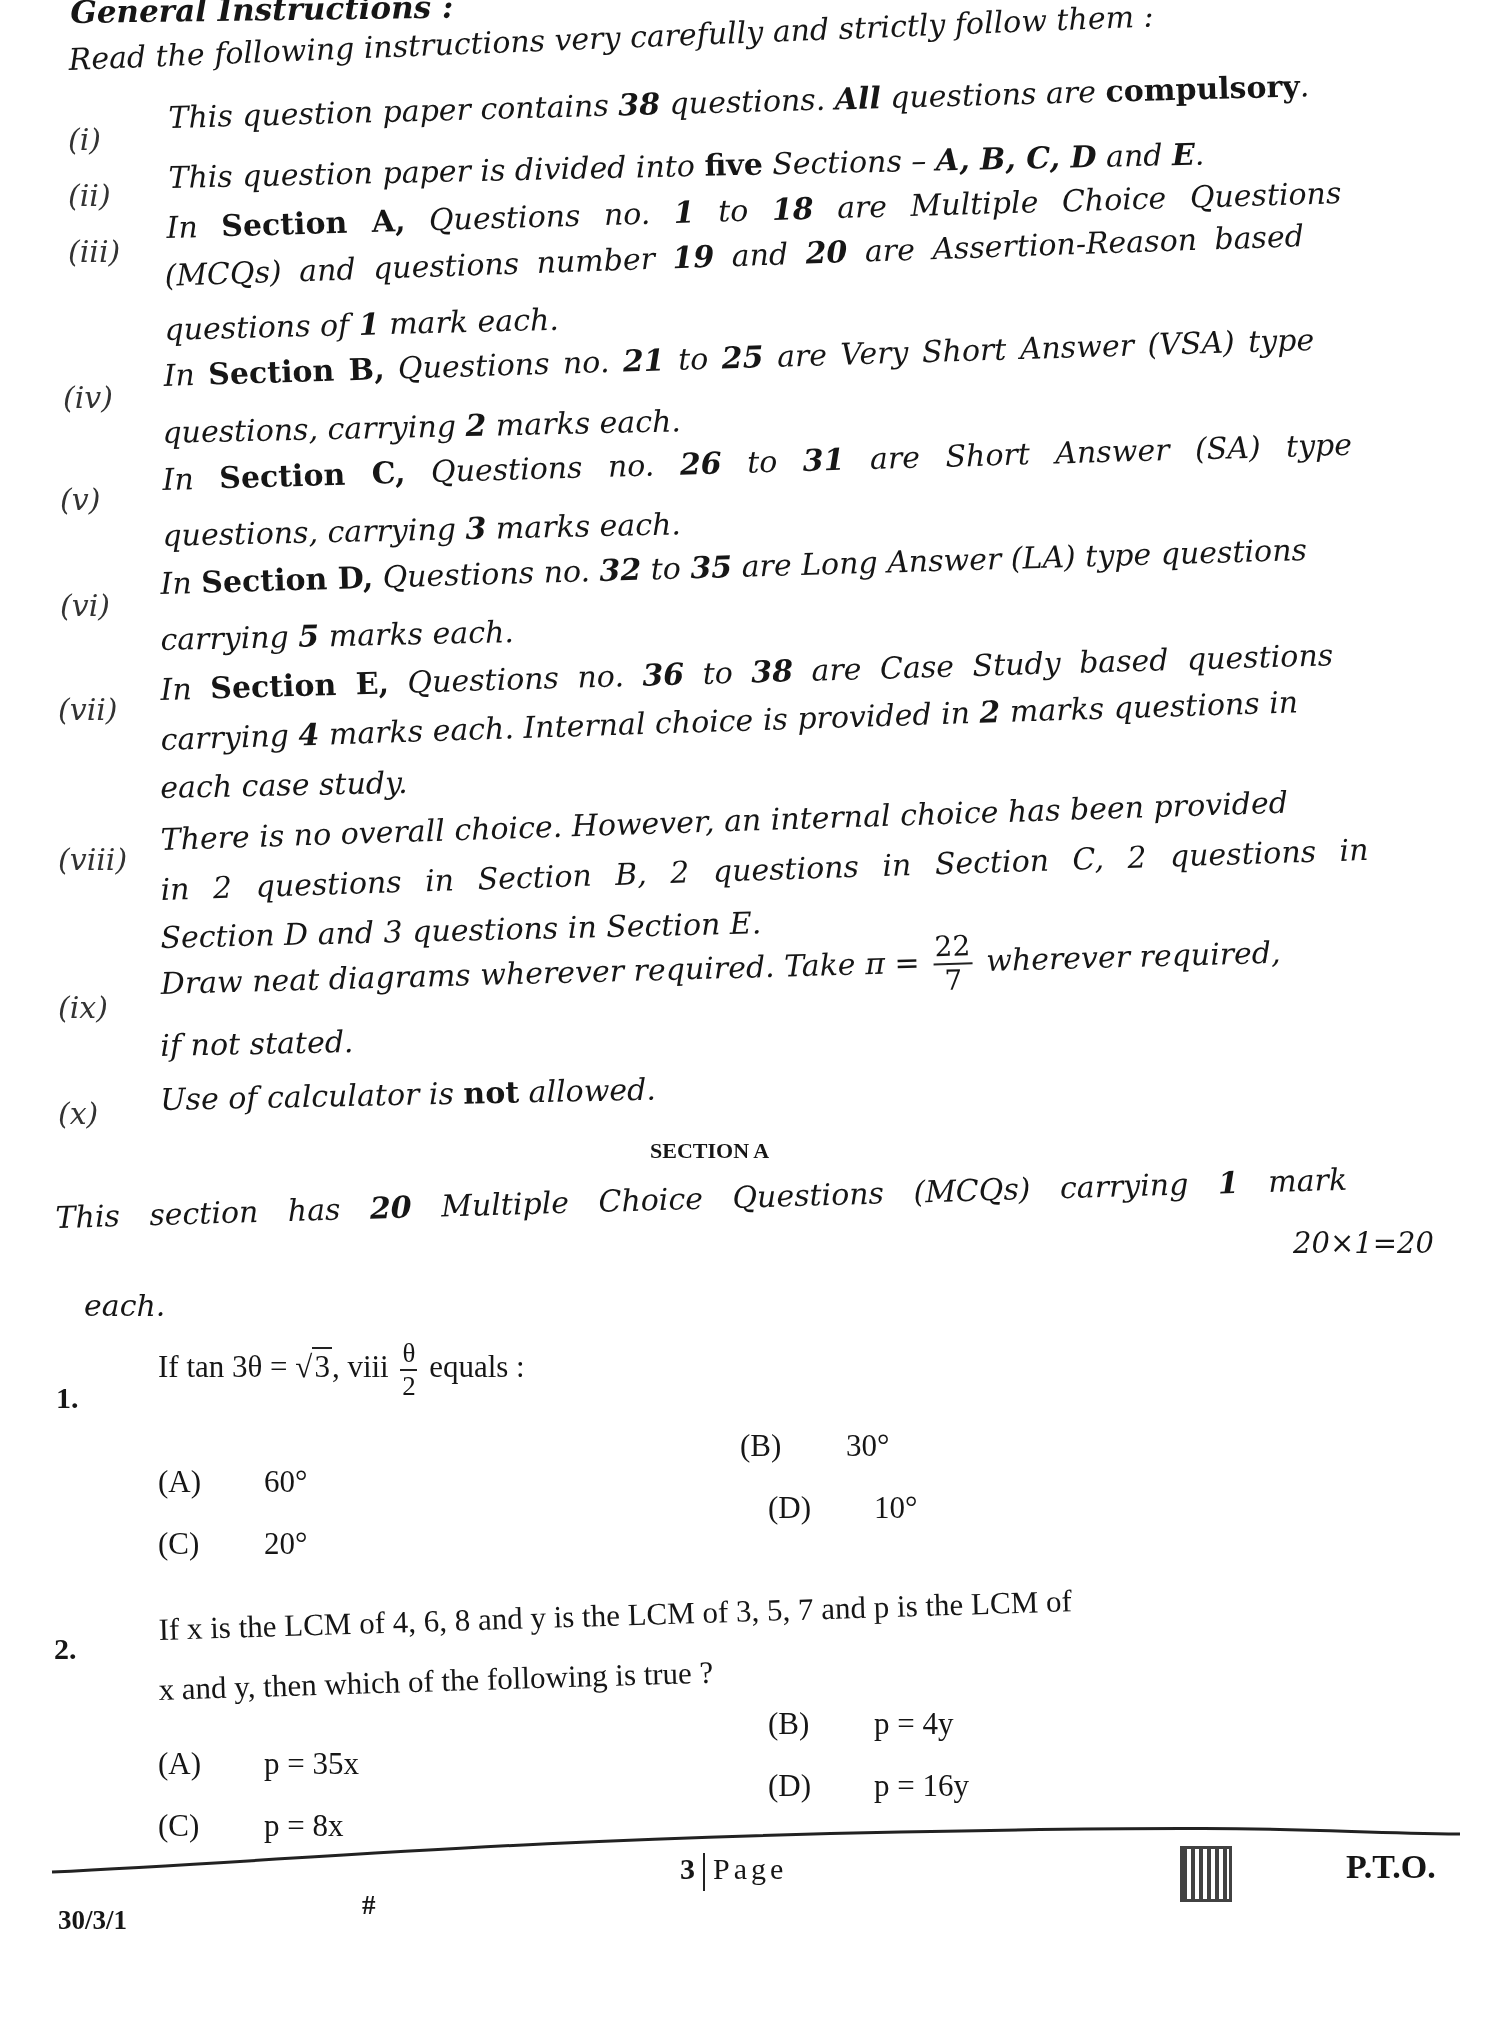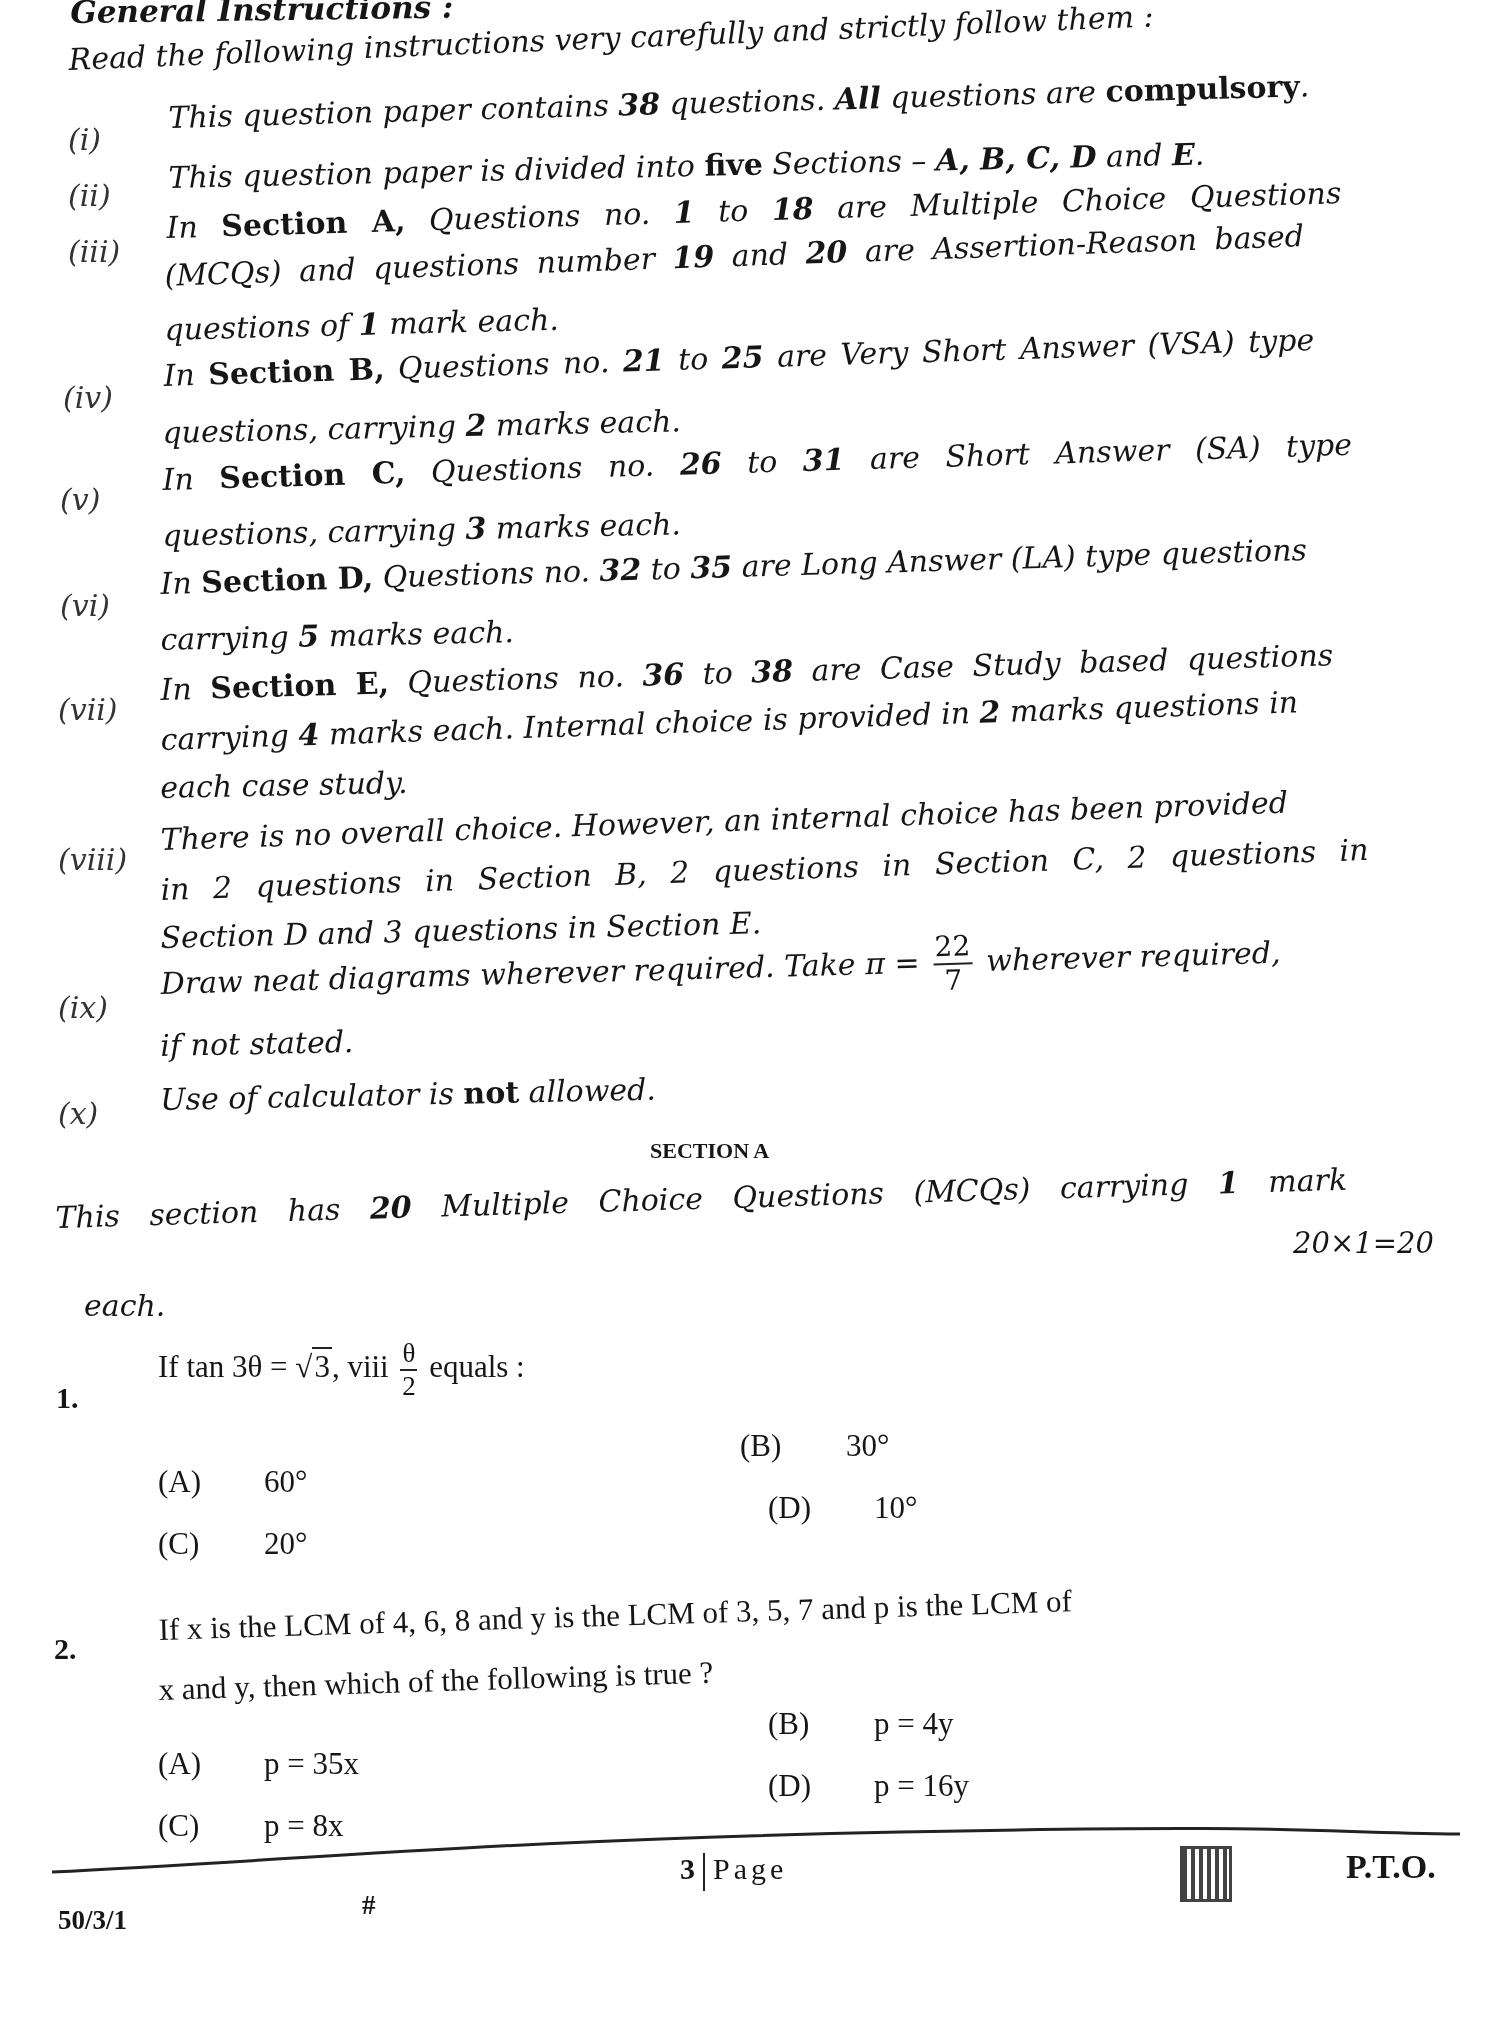--- a/index.html
+++ b/index.html
@@ -133,14 +133,14 @@
 
 <svg class="abs" style="left:0;top:1820px;" width="1505" height="60">
   <path d="M52 52 C 300 40, 500 20, 900 12 S 1300 12, 1460 14" stroke="#222" stroke-width="3" fill="none"></path>
 </svg>
 
 <div class="footer-text" style="left:680px;top:1852px;font-size:30px;letter-spacing:4px;">
   <b>3</b><span style="display:inline-block;width:2px;height:38px;background:#222;vertical-align:middle;margin:0 8px 0 4px;"></span><span>Page</span>
 </div>
 <div class="qr"></div>
 <div class="footer-text" style="left:1346px;top:1848px;font-size:34px;font-weight:bold;">P.T.O.</div>
-<div class="footer-text" style="left:58px;top:1905px;font-size:27px;font-weight:bold;">50/3/1</div>
+<div class="footer-text" style="left:58px;top:1905px;font-size:27px;font-weight:bold;">30/3/1</div>
 <div class="footer-text" style="left:362px;top:1890px;font-size:27px;font-weight:bold;">#</div>
 
 </body></html>

